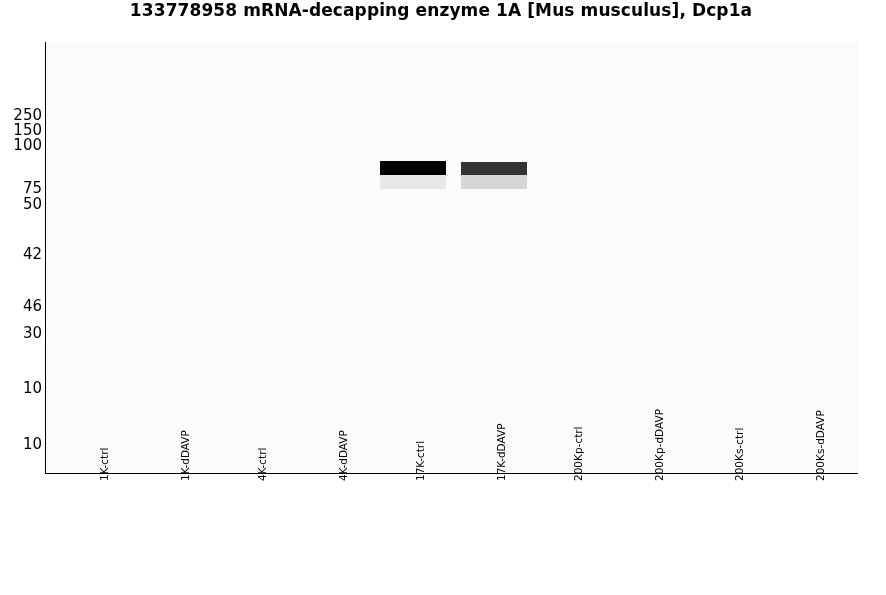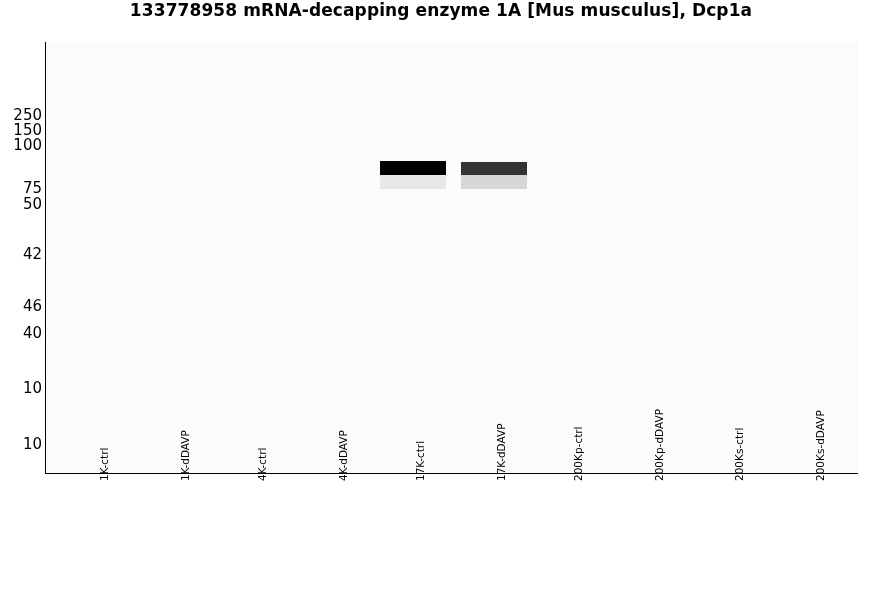--- a/index.html
+++ b/index.html
@@ -111,21 +111,21 @@
   <div id="axis-x"></div>
 
   <div id="ytick-wrap">
       <div class="ytick-label" style="top: 110px;">250</div>
       <div class="ytick-label" style="top: 125px;">150</div>
       <div class="ytick-label" style="top: 140px; text-align: right;">100</div>
       <div class="ytick-label" style="top: 155px; margin-top: 28px;">75</div>
       <div class="ytick-label" style="top: 199px;">50</div>
       <div class="ytick-label" style="top: 249px;">42</div>
       <div class="ytick-label" style="top: 301px;">46</div>
-      <div class="ytick-label" style="top: 328px;">40</div>
+      <div class="ytick-label" style="top: 328px;">30</div>
       <div class="ytick-label" style="top: 383px;">10</div>
       <div class="ytick-label" style="top: 439px;">10</div>
     </div>
   <div id="xtick-wrap">
       <div class="xtick-label" style="left: 99px; top: 481px;">1K-ctrl</div>
       <div class="xtick-label" style="left: 180px; top: 481px;">1K-dDAVP</div>
       <div class="xtick-label" style="left: 257px; top: 481px;">4K-ctrl</div>
       <div class="xtick-label" style="left: 338px; top: 481px;">4K-dDAVP</div>
       <div class="xtick-label" style="left: 415px; top: 481px;">17K-ctrl</div>
       <div class="xtick-label" style="left: 496px; top: 481px;">17K-dDAVP</div>

